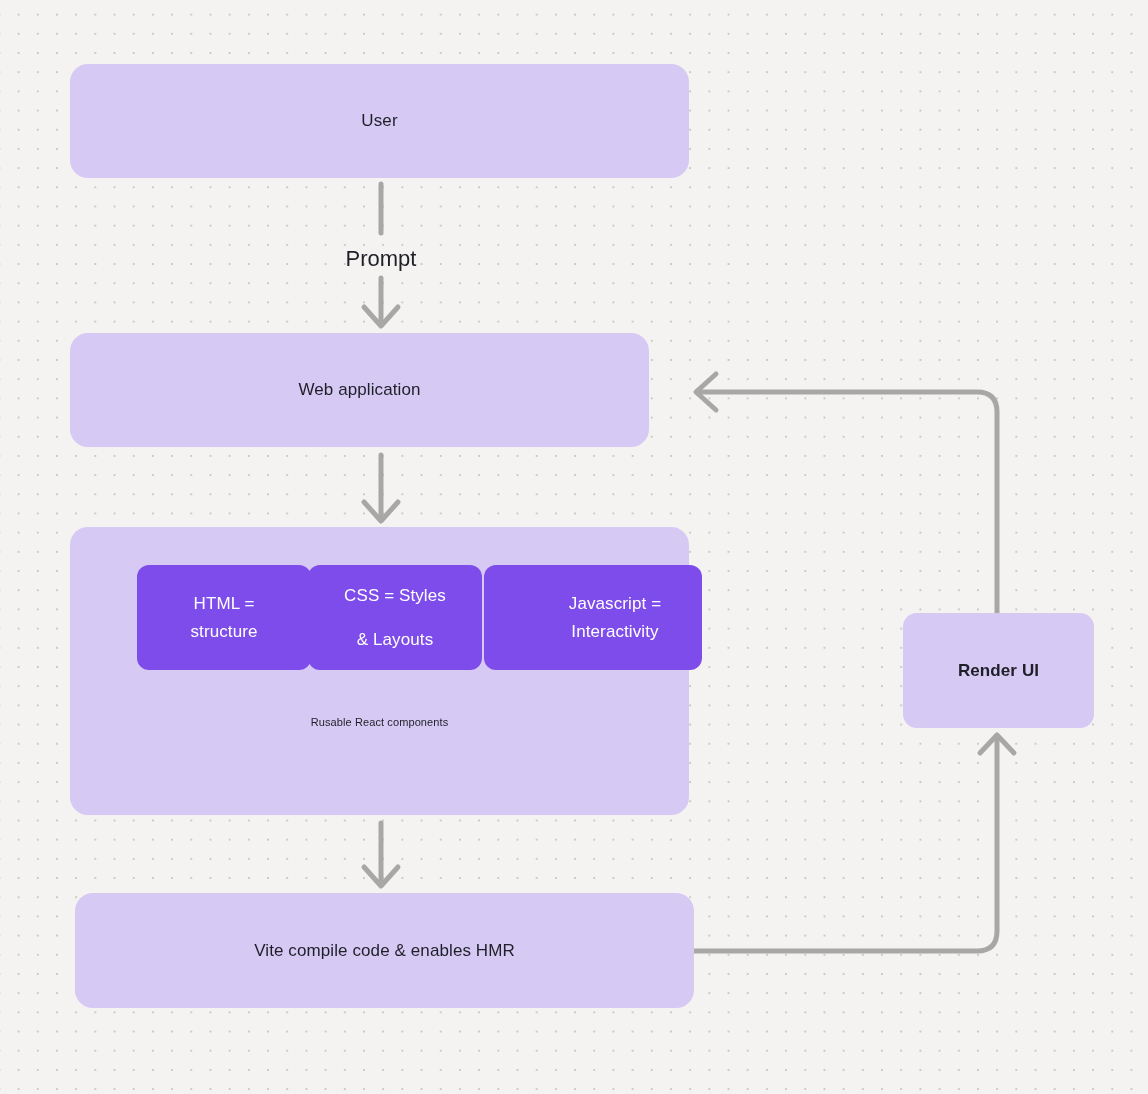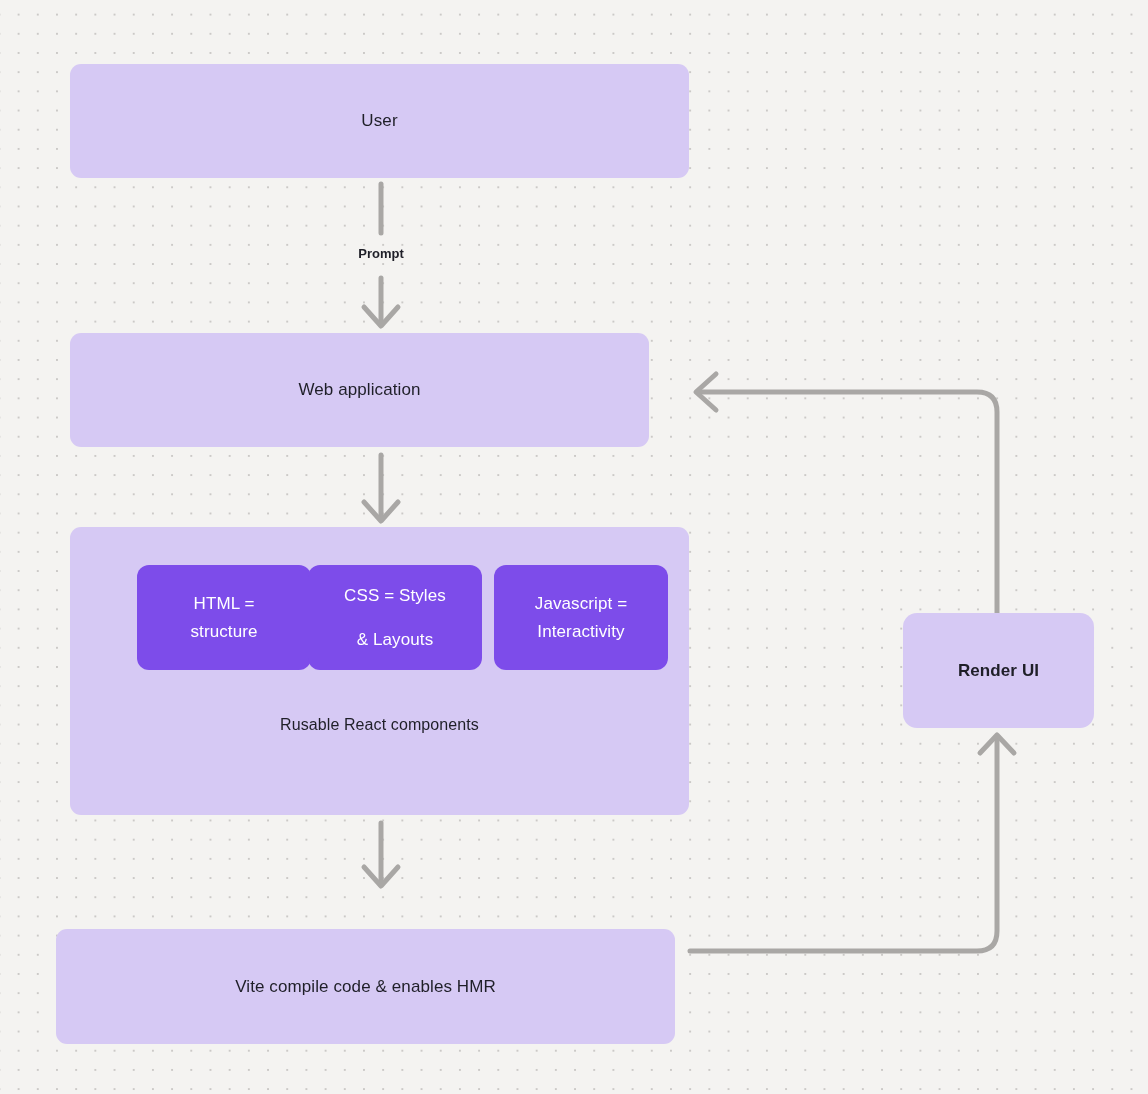--- a/index.html
+++ b/index.html
@@ -13,33 +13,33 @@
     height: 1094px;
     background-color: var(--color-background, #f4f3f1);
     background-image: radial-gradient(circle, var(--color-dot, #cbc9c7) 1.1px, transparent 1.3px);
     background-size: 19.2px 19.2px;
     background-position: 9px 5px;
     overflow: hidden;
   }
   .node {
     position: absolute;
     background: var(--color-node_fill, #d6c9f4);
-    border-radius: 11px;
+    border-radius: 18px;
     display: flex;
     align-items: center;
     justify-content: center;
     color: var(--color-text_dark, #1f1f28);
     font-size: 17px;
     font-weight: 500;
     letter-spacing: 0.1px;
   }
   .node-user        { left: 70px;  top: 64px;  width: 619px; height: 114px; }
   .node-webapp      { left: 70px;  top: 333px; width: 579px; height: 114px; }
   .node-group       { left: 70px;  top: 527px; width: 619px; height: 288px; display: block; }
-  .node-vite        { left: 56px;  top: 893px; width: 619px; height: 115px; margin-top: 36px; }
+  .node-vite        { left: 75px;  top: 893px; width: 619px; height: 115px; }
   .node-renderui    { left: 903px; top: 613px; width: 191px; height: 115px; border-radius: 14px; font-weight: bold; }
 
   .chip {
     position: absolute;
     top: 38px;
     width: 174px;
     height: 105px;
     background: var(--color-chip_fill, #7d4cea);
     border-radius: 12px;
     display: flex;
@@ -47,42 +47,42 @@
     align-items: center;
     justify-content: center;
     color: var(--color-text_light, #ffffff);
     font-size: 17px;
     font-weight: 500;
     line-height: 28px;
     text-align: center;
   }
   .chip-1 { left: 67px; }
   .chip-2 { left: 238px; gap: 16px; }
-  .chip-3 { left: 424px; }
+  .chip-3 { left: 414px; padding-left: 44px; }
 
   .group-caption {
     position: absolute;
     left: 0;
     top: 189px;
     width: 100%;
     text-align: center;
     color: var(--color-text_dark, #1f1f28);
-    font-size: 16px;
+    font-size: 11px;
     font-weight: 500;
   }
 
   .edge-label {
     position: absolute;
     left: 331px;
     top: 246px;
     width: 100px;
     text-align: center;
     color: var(--color-text_dark, #1f1f28);
-    font-size: 13px;
-    font-weight: 700;
+    font-size: 22px;
+    font-weight: 400;
   }
 
   .connectors {
     position: absolute;
     left: 0;
     top: 0;
     width: 1148px;
     height: 1094px;
     pointer-events: none;
   }

